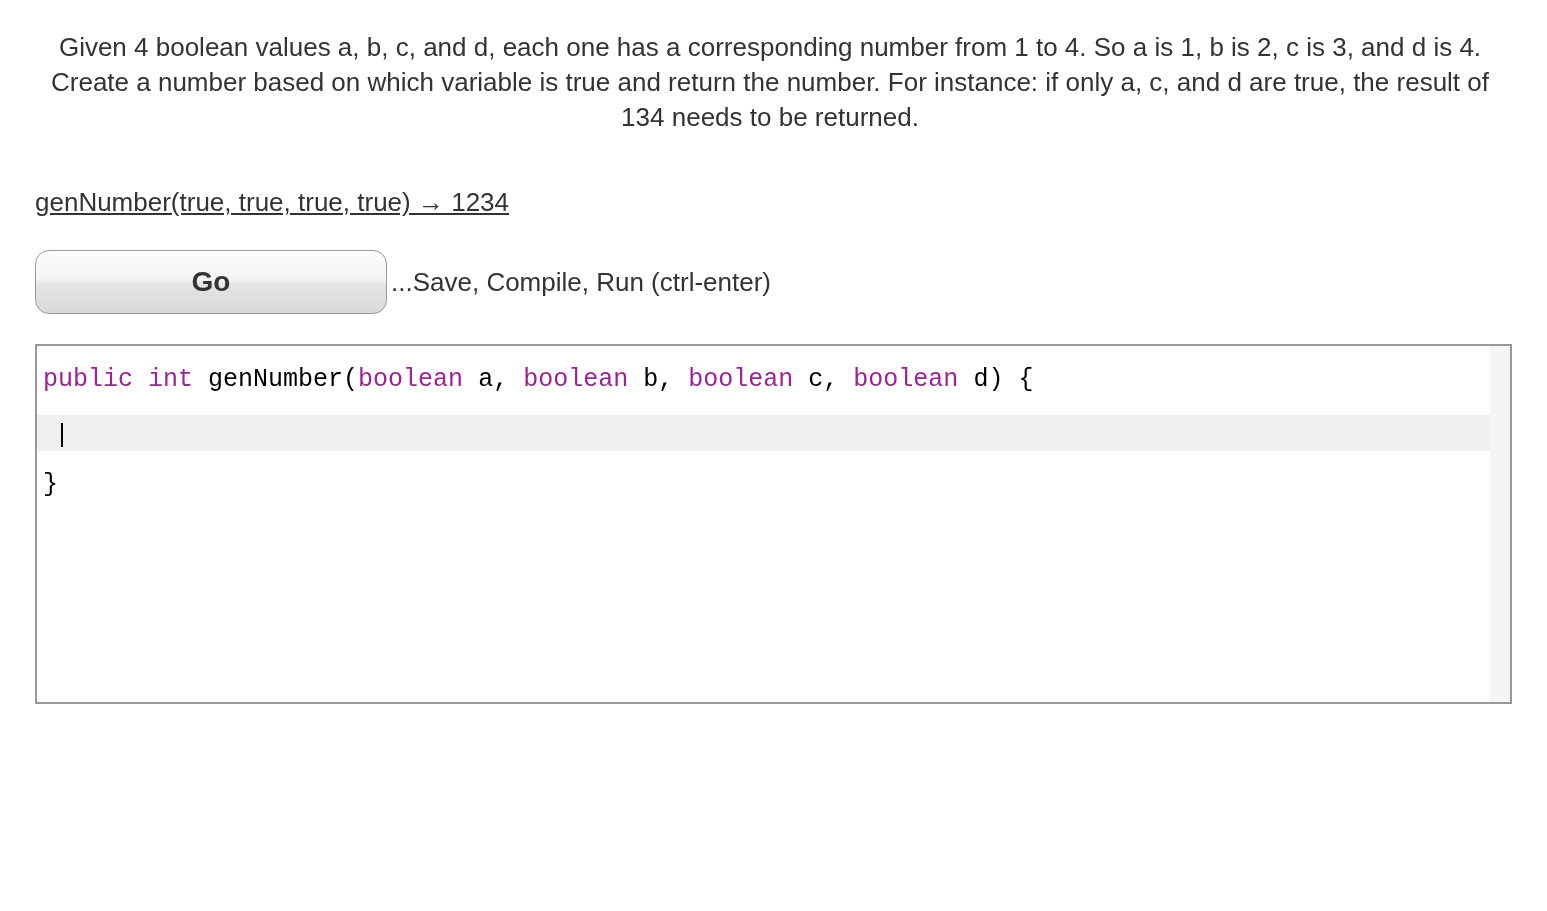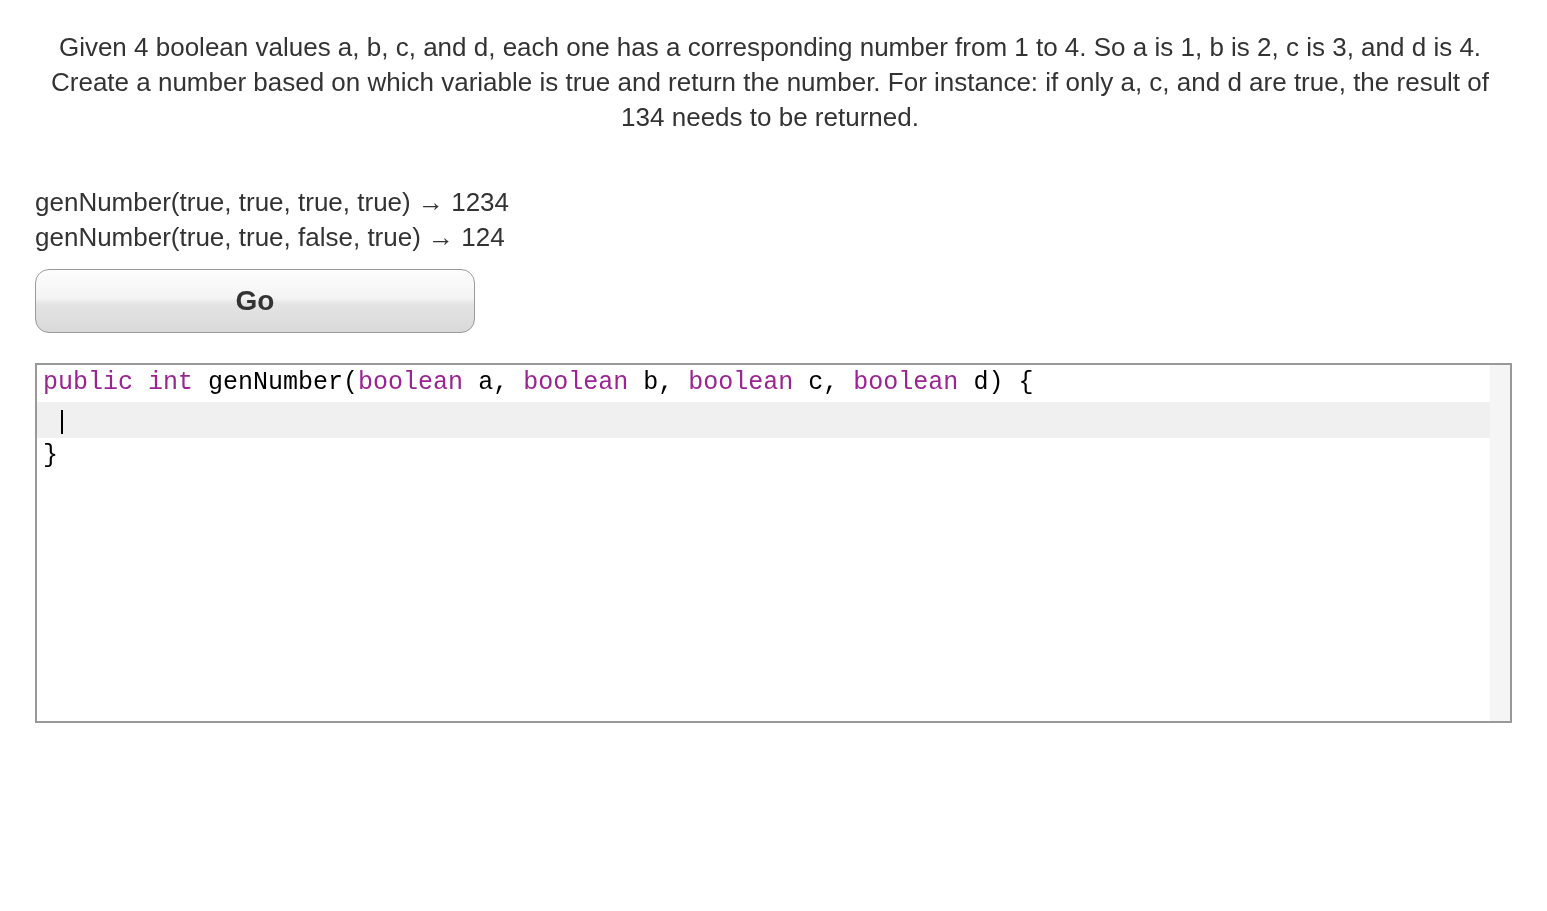--- a/index.html
+++ b/index.html
@@ -15,32 +15,33 @@
       color: #333333;
     }
     .problem-description {
       line-height: 1.35;
       margin-bottom: 50px;
       max-width: 1470px;
       text-align: center;
     }
     .examples {
       line-height: 1.35;
-      margin-bottom: 14px;
+      margin-bottom: 30px;
+      text-decoration: underline;
     }
     .example-line {
       display: block;
     }
     .controls-row {
       display: flex;
       align-items: center;
       margin-bottom: 30px;
     }
     .go-button {
-      width: 440px;
+      width: 352px;
       height: 64px;
       font-size: 28px;
       font-weight: bold;
       font-family: Verdana, Geneva, sans-serif;
       border: 1px solid #999999;
       border-radius: 14px;
       background: linear-gradient(to bottom, #fdfdfd 0%, #f4f4f4 45%, #e4e4e4 55%, #d9d9d9 100%);
       cursor: pointer;
       color: #333333;
     }
@@ -55,20 +56,21 @@
       font-family: "Courier New", Courier, monospace;
       font-size: 25px;
       min-height: 360px;
       position: relative;
     }
     .code-line {
       padding: 2px 6px;
       white-space: pre;
       line-height: 1.3;
       min-height: 32px;
+      margin-top: 16px;
     }
     .code-line.active {
       background: #f0f0f0;
     }
     .scrollbar-track {
       position: absolute;
       right: 0;
       top: 0;
       bottom: 0;
       width: 20px;
@@ -91,25 +93,25 @@
       50% { opacity: 0; }
     }
   </style>
 </head>
 <body>
 
 <div class="problem-description">Given 4 boolean values a, b, c, and d, each one has a corresponding number from 1 to 4. So a is 1, b is 2, c is 3, and d is 4. Create a number based on which variable is true and return the number. For instance: if only a, c, and d are true, the result of 134 needs to be returned.</div>
 
 <div class="examples">
   <span class="example-line">genNumber(true, true, true, true) → 1234</span>
-  <span class="example-line">genNumber(true, true, false, true) → 124</span>
 </div>
 
 <div class="controls-row">
   <button class="go-button">Go</button>
+  <span class="hint-text">...Save, Compile, Run (ctrl-enter)</span>
 </div>
 
 <div class="code-editor">
   <div class="code-line"><span class="kw-modifier">public</span><span> </span><span class="kw-type">int</span><span> </span><span class="identifier">genNumber</span><span class="punct">(</span><span class="kw-type">boolean</span><span> </span><span class="identifier">a</span><span class="punct">, </span><span class="kw-type">boolean</span><span> </span><span class="identifier">b</span><span class="punct">, </span><span class="kw-type">boolean</span><span> </span><span class="identifier">c</span><span class="punct">, </span><span class="kw-type">boolean</span><span> </span><span class="identifier">d</span><span class="punct">) {</span></div>
   <div class="code-line active"><span class="cursor"></span></div>
   <div class="code-line"><span class="punct">}</span></div>
   <div class="scrollbar-track"></div>
 </div>
 
 </body></html>

